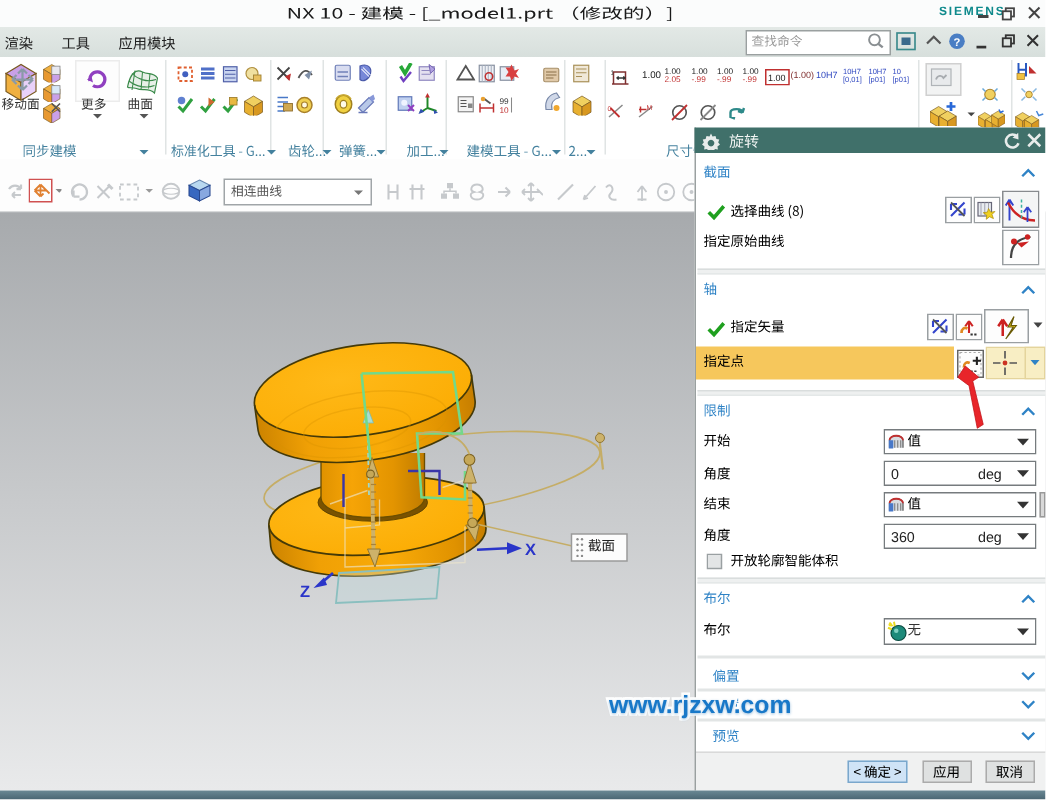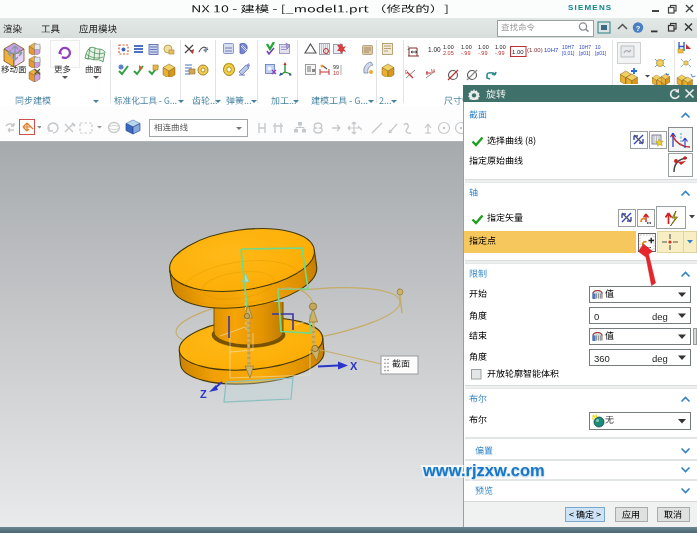--- a/index.html
+++ b/index.html
@@ -1,17 +1,17 @@
 <!DOCTYPE html>
 <html><head><meta charset="utf-8"><style>html,body{margin:0;padding:0;}*{box-sizing:content-box;}body{width:697px;height:533px;overflow:hidden;position:relative;font-family:"Liberation Sans",sans-serif;background:#fff;}svg{display:block}</style></head><body>
 <div style="position:absolute;left:0px;top:0px;width:697px;height:18px;background:#fbfcfc;"></div>
 <svg style="position:absolute;left:191px;top:4px;overflow:visible" width="258" height="11">
     <path transform="translate(0,8.36) scale(1.5183,1)" d="M1.0 0.0H1.8V-3.7C1.8 -4.4 1.7 -5.1 1.7 -5.8H1.7L2.5 -4.4L5.0 0.0H5.9V-7.0H5.1V-3.3C5.1 -2.6 5.1 -1.8 5.2 -1.1H5.1L4.4 -2.6L1.9 -7.0H1.0Z M7.0 0.0H8.0L9.0 -1.9C9.1 -2.2 9.3 -2.6 9.5 -3.0H9.6C9.8 -2.6 10.0 -2.2 10.2 -1.9L11.2 0.0H12.2L10.1 -3.6L12.0 -7.0H11.1L10.2 -5.2C10.0 -4.9 9.9 -4.6 9.7 -4.2H9.6C9.4 -4.6 9.3 -4.9 9.1 -5.2L8.1 -7.0H7.2L9.1 -3.6Z M15.3 0.0H19.1V-0.7H17.7V-7.0H17.0C16.7 -6.7 16.2 -6.6 15.6 -6.5V-5.9H16.8V-0.7H15.3Z M22.4 0.1C23.7 0.1 24.5 -1.1 24.5 -3.5C24.5 -5.9 23.7 -7.1 22.4 -7.1C21.0 -7.1 20.2 -5.9 20.2 -3.5C20.2 -1.1 21.0 0.1 22.4 0.1ZM22.4 -0.6C21.6 -0.6 21.0 -1.5 21.0 -3.5C21.0 -5.5 21.6 -6.4 22.4 -6.4C23.1 -6.4 23.7 -5.5 23.7 -3.5C23.7 -1.5 23.1 -0.6 22.4 -0.6Z M27.6 -2.3H30.0V-3.0H27.6Z M36.3 -7.2V-6.6H38.1V-5.9H35.7V-5.3H38.1V-4.6H36.2V-4.0H38.1V-3.3H36.1V-2.7H38.1V-2.0H35.7V-1.4H38.1V-0.5H38.7V-1.4H41.4V-2.0H38.7V-2.7H41.1V-3.3H38.7V-4.0H40.9V-5.3H41.5V-5.9H40.9V-7.2H38.7V-8.0H38.1V-7.2ZM38.7 -5.3H40.2V-4.6H38.7ZM38.7 -5.9V-6.6H40.2V-5.9ZM33.5 -3.7C33.5 -3.8 33.7 -4.0 33.8 -4.0H35.0C34.9 -3.2 34.7 -2.5 34.4 -1.8C34.2 -2.2 34.0 -2.7 33.8 -3.3L33.3 -3.1C33.5 -2.3 33.8 -1.7 34.1 -1.2C33.8 -0.6 33.4 -0.1 32.9 0.3C33.0 0.4 33.3 0.6 33.4 0.8C33.9 0.4 34.3 -0.1 34.6 -0.7C35.6 0.3 37.0 0.5 38.7 0.5H41.4C41.4 0.3 41.6 0.0 41.7 -0.1C41.2 -0.1 39.1 -0.1 38.8 -0.1C37.1 -0.1 35.8 -0.3 34.9 -1.3C35.3 -2.1 35.6 -3.2 35.7 -4.6L35.3 -4.7L35.2 -4.7H34.4C34.8 -5.4 35.3 -6.3 35.7 -7.2L35.3 -7.5L35.1 -7.4H33.1V-6.8H34.8C34.4 -5.9 33.9 -5.1 33.8 -4.9C33.6 -4.6 33.3 -4.4 33.2 -4.3C33.3 -4.2 33.4 -3.9 33.5 -3.7Z M46.5 -4.0H49.8V-3.3H46.5ZM46.5 -5.1H49.8V-4.5H46.5ZM49.0 -8.0V-7.2H47.5V-8.0H46.9V-7.2H45.5V-6.6H46.9V-5.9H47.5V-6.6H49.0V-5.9H49.7V-6.6H51.0V-7.2H49.7V-8.0ZM45.9 -5.7V-2.7H47.8C47.8 -2.5 47.7 -2.2 47.7 -2.0H45.3V-1.3H47.4C47.1 -0.6 46.4 -0.1 45.0 0.2C45.1 0.3 45.3 0.6 45.4 0.8C47.0 0.4 47.8 -0.3 48.2 -1.3C48.7 -0.3 49.5 0.4 50.8 0.8C50.9 0.6 51.1 0.3 51.2 0.2C50.1 -0.1 49.3 -0.6 48.9 -1.3H51.0V-2.0H48.4C48.4 -2.2 48.5 -2.5 48.5 -2.7H50.5V-5.7ZM43.7 -8.0V-6.1H42.5V-5.5H43.7V-5.5C43.4 -4.2 42.9 -2.7 42.3 -1.9C42.5 -1.7 42.6 -1.4 42.7 -1.2C43.1 -1.7 43.4 -2.6 43.7 -3.5V0.8H44.4V-4.1C44.6 -3.6 44.9 -3.0 45.1 -2.7L45.5 -3.2C45.4 -3.5 44.6 -4.7 44.4 -5.1V-5.5H45.4V-6.1H44.4V-8.0Z M54.1 -2.3H56.5V-3.0H54.1Z M60.1 1.6H62.0V1.1H60.7V-7.0H62.0V-7.5H60.1Z M62.4 1.3H67.5V0.8H62.4Z M68.5 0.0H69.4V-3.7C69.8 -4.3 70.3 -4.5 70.7 -4.5C71.3 -4.5 71.6 -4.1 71.6 -3.2V0.0H72.5V-3.7C73.0 -4.3 73.4 -4.5 73.8 -4.5C74.4 -4.5 74.7 -4.1 74.7 -3.2V0.0H75.6V-3.3C75.6 -4.6 75.1 -5.3 74.0 -5.3C73.4 -5.3 72.9 -4.9 72.3 -4.3C72.1 -4.9 71.7 -5.3 70.9 -5.3C70.3 -5.3 69.8 -4.9 69.3 -4.4H69.3L69.2 -5.2H68.5Z M79.3 0.1C80.6 0.1 81.7 -0.9 81.7 -2.6C81.7 -4.3 80.6 -5.3 79.3 -5.3C78.0 -5.3 76.9 -4.3 76.9 -2.6C76.9 -0.9 78.0 0.1 79.3 0.1ZM79.3 -0.6C78.4 -0.6 77.8 -1.4 77.8 -2.6C77.8 -3.8 78.4 -4.6 79.3 -4.6C80.2 -4.6 80.8 -3.8 80.8 -2.6C80.8 -1.4 80.2 -0.6 79.3 -0.6Z M84.8 0.1C85.4 0.1 86.0 -0.2 86.4 -0.6H86.4L86.5 0.0H87.2V-7.6H86.3V-5.6L86.4 -4.7C85.9 -5.1 85.5 -5.3 84.9 -5.3C83.7 -5.3 82.7 -4.2 82.7 -2.6C82.7 -0.9 83.5 0.1 84.8 0.1ZM85.0 -0.6C84.1 -0.6 83.6 -1.3 83.6 -2.6C83.6 -3.8 84.2 -4.6 85.1 -4.6C85.5 -4.6 85.9 -4.4 86.3 -4.0V-1.3C85.9 -0.8 85.5 -0.6 85.0 -0.6Z M91.0 0.1C91.7 0.1 92.3 -0.1 92.7 -0.4L92.4 -1.0C92.0 -0.7 91.6 -0.6 91.1 -0.6C90.1 -0.6 89.5 -1.3 89.4 -2.4H92.9C92.9 -2.5 92.9 -2.7 92.9 -2.9C92.9 -4.3 92.2 -5.3 90.9 -5.3C89.7 -5.3 88.5 -4.3 88.5 -2.6C88.5 -0.9 89.6 0.1 91.0 0.1ZM89.4 -3.0C89.5 -4.0 90.1 -4.6 90.9 -4.6C91.7 -4.6 92.2 -4.0 92.2 -3.0Z M95.1 0.1C95.3 0.1 95.5 0.1 95.6 0.0L95.5 -0.6C95.4 -0.6 95.4 -0.6 95.3 -0.6C95.2 -0.6 95.1 -0.7 95.1 -1.0V-7.6H94.2V-1.0C94.2 -0.3 94.5 0.1 95.1 0.1Z M96.9 0.0H100.7V-0.7H99.3V-7.0H98.6C98.2 -6.7 97.8 -6.6 97.2 -6.5V-5.9H98.4V-0.7H96.9Z M102.6 0.1C103.0 0.1 103.2 -0.1 103.2 -0.5C103.2 -0.9 103.0 -1.2 102.6 -1.2C102.3 -1.2 102.0 -0.9 102.0 -0.5C102.0 -0.1 102.3 0.1 102.6 0.1Z M104.8 2.2H105.7V0.4L105.6 -0.5C106.1 -0.1 106.6 0.1 107.1 0.1C108.3 0.1 109.3 -0.9 109.3 -2.7C109.3 -4.3 108.6 -5.3 107.3 -5.3C106.7 -5.3 106.1 -4.9 105.6 -4.6H105.6L105.5 -5.2H104.8ZM106.9 -0.6C106.6 -0.6 106.1 -0.7 105.7 -1.1V-3.9C106.2 -4.3 106.6 -4.6 107.0 -4.6C108.0 -4.6 108.4 -3.8 108.4 -2.7C108.4 -1.4 107.8 -0.6 106.9 -0.6Z M110.7 0.0H111.6V-3.3C111.9 -4.2 112.4 -4.5 112.9 -4.5C113.1 -4.5 113.2 -4.5 113.4 -4.4L113.5 -5.2C113.4 -5.3 113.2 -5.3 113.0 -5.3C112.4 -5.3 111.9 -4.9 111.5 -4.2H111.5L111.4 -5.2H110.7Z M116.0 0.1C116.3 0.1 116.7 0.0 117.0 -0.1L116.8 -0.7C116.6 -0.6 116.4 -0.6 116.2 -0.6C115.6 -0.6 115.4 -0.9 115.4 -1.6V-4.5H116.8V-5.2H115.4V-6.6H114.7L114.6 -5.2L113.8 -5.1V-4.5H114.5V-1.6C114.5 -0.6 114.9 0.1 116.0 0.1Z M125.8 -3.6C125.8 -1.8 126.6 -0.2 127.7 0.9L128.3 0.6C127.2 -0.5 126.5 -1.9 126.5 -3.6C126.5 -5.3 127.2 -6.7 128.3 -7.8L127.7 -8.1C126.6 -7.0 125.8 -5.5 125.8 -3.6Z M135.3 -3.7C134.8 -3.2 133.9 -2.7 133.0 -2.5C133.2 -2.4 133.3 -2.2 133.4 -2.0C134.3 -2.3 135.3 -2.8 135.9 -3.4ZM136.3 -2.7C135.6 -2.1 134.4 -1.5 133.2 -1.2C133.3 -1.1 133.4 -0.9 133.5 -0.8C134.8 -1.1 136.1 -1.7 136.8 -2.5ZM137.1 -1.7C136.3 -0.7 134.5 -0.1 132.6 0.2C132.8 0.3 132.9 0.6 133.0 0.7C135.0 0.4 136.8 -0.3 137.8 -1.4ZM131.6 -5.3V-0.7H132.2V-5.3ZM134.0 -6.3H136.6C136.3 -5.8 135.8 -5.4 135.3 -5.0C134.7 -5.4 134.3 -5.9 134.0 -6.3ZM134.1 -8.0C133.7 -7.0 133.0 -6.0 132.2 -5.3C132.4 -5.2 132.7 -5.0 132.8 -4.9C133.1 -5.2 133.4 -5.5 133.6 -5.9C133.9 -5.5 134.3 -5.1 134.7 -4.7C134.0 -4.3 133.1 -4.0 132.2 -3.9C132.4 -3.7 132.5 -3.5 132.6 -3.3C133.5 -3.5 134.5 -3.8 135.3 -4.3C135.9 -3.9 136.7 -3.6 137.6 -3.4C137.6 -3.5 137.8 -3.8 137.9 -4.0C137.1 -4.1 136.4 -4.4 135.8 -4.7C136.6 -5.2 137.2 -5.9 137.5 -6.8L137.1 -7.0L137.0 -6.9H134.3C134.5 -7.2 134.6 -7.5 134.7 -7.8ZM130.9 -7.9C130.5 -6.5 129.7 -5.0 128.9 -4.0C129.0 -3.9 129.2 -3.5 129.3 -3.3C129.6 -3.7 129.9 -4.1 130.2 -4.6V0.8H130.8V-5.8C131.1 -6.4 131.4 -7.1 131.6 -7.7Z M143.9 -5.6H145.9C145.7 -4.3 145.4 -3.3 144.9 -2.4C144.5 -3.3 144.1 -4.3 143.9 -5.5ZM138.9 -7.3V-6.6H141.6V-4.6H139.1V-1.0C139.1 -0.6 138.9 -0.5 138.8 -0.4C138.9 -0.3 139.0 0.1 139.1 0.3C139.3 0.1 139.6 -0.1 142.4 -1.1C142.4 -1.3 142.3 -1.6 142.3 -1.8L139.8 -0.9V-3.9H142.3L142.2 -3.8C142.4 -3.7 142.7 -3.4 142.8 -3.3C143.0 -3.7 143.3 -4.0 143.5 -4.5C143.7 -3.4 144.1 -2.5 144.5 -1.7C143.9 -0.9 143.2 -0.3 142.2 0.2C142.3 0.3 142.5 0.6 142.6 0.8C143.6 0.3 144.3 -0.3 144.9 -1.1C145.4 -0.3 146.1 0.3 146.9 0.7C147.0 0.5 147.2 0.3 147.4 0.1C146.6 -0.3 145.9 -0.9 145.4 -1.7C146.0 -2.7 146.4 -4.0 146.6 -5.6H147.3V-6.2H144.2C144.3 -6.7 144.5 -7.3 144.6 -7.9L143.9 -8.0C143.6 -6.4 143.1 -4.9 142.3 -3.9V-7.3Z M153.0 -4.0C153.5 -3.3 154.1 -2.4 154.4 -1.8L155.0 -2.2C154.7 -2.7 154.1 -3.7 153.5 -4.3ZM150.0 -8.0C149.9 -7.5 149.8 -6.9 149.6 -6.5H148.5V0.5H149.2V-0.2H151.8V-6.5H150.3C150.4 -6.9 150.6 -7.4 150.8 -7.9ZM149.2 -5.8H151.2V-3.8H149.2ZM149.2 -0.9V-3.2H151.2V-0.9ZM153.4 -8.0C153.1 -6.7 152.6 -5.4 151.9 -4.6C152.1 -4.5 152.4 -4.3 152.5 -4.1C152.8 -4.6 153.1 -5.2 153.4 -5.8H155.8C155.7 -2.0 155.6 -0.6 155.3 -0.2C155.2 -0.1 155.1 -0.1 154.9 -0.1C154.7 -0.1 154.1 -0.1 153.5 -0.1C153.6 0.1 153.7 0.4 153.7 0.6C154.2 0.6 154.8 0.6 155.1 0.6C155.4 0.5 155.7 0.5 155.9 0.2C156.3 -0.3 156.4 -1.8 156.5 -6.1C156.5 -6.2 156.5 -6.5 156.5 -6.5H153.7C153.8 -6.9 154.0 -7.4 154.1 -7.9Z M160.1 -3.6C160.1 -5.5 159.4 -7.0 158.2 -8.1L157.7 -7.8C158.7 -6.7 159.4 -5.3 159.4 -3.6C159.4 -1.9 158.7 -0.5 157.7 0.6L158.2 0.9C159.4 -0.2 160.1 -1.8 160.1 -3.6Z M167.0 1.6H168.9V-7.5H167.0V-7.0H168.3V1.1H167.0Z" fill="#1a1a1a"></path>
   </svg>
-<div style="position:absolute;left:568px;top:3px;font:bold 8px 'Liberation Sans',sans-serif;letter-spacing:1.2px;color:#0f8a8c">SIEMENS</div>
+<div style="position:absolute;left:626px;top:3px;font:bold 8px 'Liberation Sans',sans-serif;letter-spacing:1.2px;color:#0f8a8c">SIEMENS</div>
 <svg style="position:absolute;left:650px;top:2px;" width="46" height="12">
     <rect x="2" y="8" width="7" height="2" fill="#444"></rect>
     <rect x="20.5" y="3.5" width="5.5" height="5.5" fill="none" stroke="#444" stroke-width="1.2"></rect>
     <rect x="18.5" y="5.5" width="5.5" height="5.5" fill="#fbfcfc" stroke="#444" stroke-width="1.2"></rect>
     <path d="M36 3 L43 10 M43 3 L36 10" stroke="#444" stroke-width="1.4"></path>
   </svg>
 <div style="position:absolute;left:0px;top:18px;width:697px;height:20px;background:linear-gradient(#e3e9e6,#d7dfdc);"></div>
 <svg style="position:absolute;left:3px;top:23.5px;overflow:visible" width="19" height="11">
     <path transform="translate(0,8.36) scale(1.0000,1)" d="M3.8 -5.5V-4.9H8.0V-5.5ZM2.8 -0.1V0.5H9.1V-0.1ZM4.4 -2.3H7.5V-1.4H4.4ZM4.4 -3.7H7.5V-2.8H4.4ZM3.7 -4.3V-0.8H8.2V-4.3ZM0.8 -7.4C1.4 -7.0 2.1 -6.6 2.4 -6.3L2.9 -6.8C2.5 -7.1 1.8 -7.6 1.3 -7.8ZM0.4 -4.8C0.9 -4.5 1.7 -4.1 2.0 -3.8L2.5 -4.3C2.1 -4.6 1.3 -5.1 0.8 -5.3ZM0.7 0.2 1.3 0.6C1.8 -0.3 2.4 -1.5 2.9 -2.5L2.3 -2.9C1.8 -1.8 1.1 -0.6 0.7 0.2ZM5.4 -7.9C5.5 -7.6 5.6 -7.2 5.7 -6.9H3.0V-5.3H3.7V-6.3H8.2V-5.3H8.9V-6.9H6.5C6.4 -7.2 6.3 -7.7 6.1 -8.0Z M9.9 -6.1C10.5 -5.9 11.2 -5.6 11.5 -5.4L11.9 -5.9C11.5 -6.1 10.8 -6.4 10.2 -6.6ZM10.6 -7.4C11.1 -7.2 11.8 -6.9 12.2 -6.7L12.5 -7.2C12.1 -7.5 11.4 -7.8 10.9 -7.9ZM10.2 -3.6 10.7 -3.2C11.2 -3.7 11.8 -4.3 12.3 -4.9L11.9 -5.4C11.3 -4.7 10.6 -4.0 10.2 -3.6ZM13.9 -3.8V-2.8H10.0V-2.1H13.3C12.4 -1.2 11.1 -0.4 9.8 0.0C10.0 0.2 10.2 0.4 10.3 0.6C11.6 0.1 13.0 -0.8 13.9 -1.9V0.8H14.6V-1.9C15.5 -0.8 16.9 0.1 18.2 0.6C18.3 0.4 18.5 0.1 18.7 -0.1C17.4 -0.4 16.0 -1.2 15.2 -2.1H18.5V-2.8H14.6V-3.8ZM14.4 -8.0C14.4 -7.6 14.4 -7.2 14.3 -6.9H12.8V-6.3H14.2C13.9 -5.0 13.3 -4.3 12.1 -3.8C12.2 -3.7 12.5 -3.4 12.5 -3.3C13.9 -3.9 14.6 -4.8 14.9 -6.3H16.2V-4.6C16.2 -4.0 16.3 -3.8 16.4 -3.7C16.6 -3.6 16.8 -3.6 17.0 -3.6C17.2 -3.6 17.5 -3.6 17.6 -3.6C17.8 -3.6 18.0 -3.6 18.1 -3.6C18.3 -3.7 18.4 -3.8 18.5 -4.0C18.5 -4.2 18.6 -4.6 18.6 -5.1C18.4 -5.1 18.1 -5.3 18.0 -5.4C18.0 -4.9 17.9 -4.6 17.9 -4.4C17.9 -4.3 17.8 -4.2 17.8 -4.2C17.7 -4.2 17.6 -4.2 17.5 -4.2C17.4 -4.2 17.3 -4.2 17.2 -4.2C17.1 -4.2 17.0 -4.2 17.0 -4.2C16.9 -4.2 16.9 -4.3 16.9 -4.5V-6.9H15.0C15.1 -7.3 15.1 -7.6 15.1 -8.0Z" fill="#222"></path>
   </svg>
@@ -816,13 +816,13 @@
 <svg style="position:absolute;left:622px;top:509.5px;overflow:visible" width="18" height="10">
     <path transform="translate(0,7.92) scale(1.0000,1)" d="M2.4 -4.4C2.7 -3.4 3.2 -2.2 3.3 -1.3L4.0 -1.6C3.8 -2.4 3.4 -3.7 3.0 -4.7ZM4.3 -4.9C4.6 -3.9 4.9 -2.7 5.1 -1.8L5.7 -2.0C5.6 -2.9 5.3 -4.1 4.9 -5.1ZM4.2 -7.5C4.4 -7.1 4.6 -6.7 4.7 -6.4H1.1V-3.9C1.1 -2.7 1.0 -0.9 0.3 0.4C0.5 0.5 0.8 0.7 0.9 0.8C1.7 -0.6 1.8 -2.6 1.8 -3.9V-5.8H8.5V-6.4H5.5C5.3 -6.7 5.1 -7.2 4.9 -7.6ZM1.9 -0.4V0.3H8.6V-0.4H6.2C7.0 -1.7 7.6 -3.4 8.1 -4.9L7.4 -5.1C7.0 -3.6 6.3 -1.7 5.5 -0.4Z M10.4 -6.9V-3.7C10.4 -2.4 10.3 -0.8 9.3 0.3C9.4 0.4 9.7 0.6 9.8 0.8C10.5 0.0 10.8 -1.0 10.9 -2.0H13.2V0.6H13.9V-2.0H16.3V-0.2C16.3 -0.0 16.3 0.0 16.1 0.0C15.9 0.0 15.3 0.0 14.7 0.0C14.8 0.2 14.9 0.5 14.9 0.7C15.7 0.7 16.3 0.7 16.6 0.6C16.9 0.4 17.0 0.2 17.0 -0.2V-6.9ZM11.0 -6.3H13.2V-4.8H11.0ZM16.3 -6.3V-4.8H13.9V-6.3ZM11.0 -4.2H13.2V-2.7H11.0C11.0 -3.0 11.0 -3.4 11.0 -3.7ZM16.3 -4.2V-2.7H13.9V-4.2Z" fill="#000"></path>
   </svg>
 <div style="position:absolute;left:657px;top:507px;width:33px;height:15px;background:#dfe1e1;border:1px solid #ababab;box-sizing:border-box;"></div>
 <svg style="position:absolute;left:664px;top:509.5px;overflow:visible" width="18" height="10">
     <path transform="translate(0,7.92) scale(1.0000,1)" d="M7.6 -5.9C7.4 -4.6 7.1 -3.4 6.6 -2.4C6.1 -3.4 5.8 -4.6 5.6 -5.9ZM4.6 -6.6V-5.9H5.0C5.3 -4.3 5.6 -2.9 6.2 -1.8C5.7 -0.9 5.0 -0.2 4.3 0.2C4.5 0.3 4.7 0.6 4.8 0.7C5.4 0.3 6.0 -0.3 6.5 -1.1C7.0 -0.4 7.6 0.2 8.2 0.7C8.3 0.5 8.5 0.2 8.7 0.1C8.0 -0.3 7.4 -0.9 6.9 -1.7C7.6 -3.0 8.1 -4.5 8.4 -6.5L7.9 -6.6L7.8 -6.6ZM0.3 -1.2 0.5 -0.5 3.2 -1.0V0.7H3.9V-1.1L4.7 -1.3L4.6 -1.8L3.9 -1.7V-6.5H4.5V-7.1H0.4V-6.5H1.0V-1.3ZM1.7 -6.5H3.2V-5.3H1.7ZM1.7 -4.7H3.2V-3.4H1.7ZM1.7 -2.8H3.2V-1.6L1.7 -1.4Z M16.8 -7.3C16.5 -6.8 16.1 -6.1 15.8 -5.6L16.4 -5.4C16.7 -5.8 17.1 -6.5 17.4 -7.1ZM12.2 -7.0C12.5 -6.5 12.9 -5.8 13.1 -5.3L13.7 -5.6C13.5 -6.1 13.1 -6.7 12.7 -7.3ZM9.8 -7.0C10.3 -6.7 11.0 -6.2 11.3 -5.9L11.7 -6.4C11.4 -6.7 10.7 -7.2 10.2 -7.5ZM9.3 -4.6C9.9 -4.3 10.6 -3.8 10.9 -3.5L11.3 -4.0C11.0 -4.4 10.3 -4.8 9.7 -5.1ZM9.6 0.2 10.2 0.6C10.7 -0.2 11.2 -1.4 11.7 -2.3L11.2 -2.7C10.7 -1.7 10.1 -0.5 9.6 0.2ZM13.1 -2.8H16.4V-1.8H13.1ZM13.1 -3.4V-4.4H16.4V-3.4ZM14.4 -7.6V-5.0H12.4V0.7H13.1V-1.3H16.4V-0.1C16.4 -0.0 16.4 0.0 16.2 0.0C16.1 0.0 15.6 0.0 15.1 0.0C15.2 0.2 15.3 0.5 15.3 0.7C16.0 0.7 16.4 0.7 16.7 0.6C17.0 0.4 17.1 0.2 17.1 -0.1V-5.0H15.1V-7.6Z" fill="#000"></path>
   </svg>
 <svg style="position:absolute;left:633px;top:238px;z-index:50;" width="30" height="52">
     <path d="M10.5 6 L19.5 13.5 L15.5 16 L22.5 45 L18.5 47.5 L13 19 L11.5 18 L5.5 13.5 Z" fill="#e8252a" stroke="#c01015" stroke-width="0.5"></path>
   </svg>
-<div style="position:absolute;left:423px;top:461px;z-index:60;font:bold 16.5px 'Liberation Sans',sans-serif;color:#1878c8;-webkit-text-stroke:3.5px #fff;paint-order:stroke fill;text-shadow:0 1px 2px rgba(120,170,210,.8)">www.rjzxw.com</div>
+<div style="position:absolute;left:406px;top:461px;z-index:60;font:bold 16.5px 'Liberation Sans',sans-serif;color:#1878c8;-webkit-text-stroke:3.5px #fff;paint-order:stroke fill;text-shadow:0 1px 2px rgba(120,170,210,.8)">www.rjzxw.com</div>
 <div style="position:absolute;left:0px;top:527px;width:697px;height:6px;background:linear-gradient(#6a8894,#4a6673);"></div>
 </body></html>

